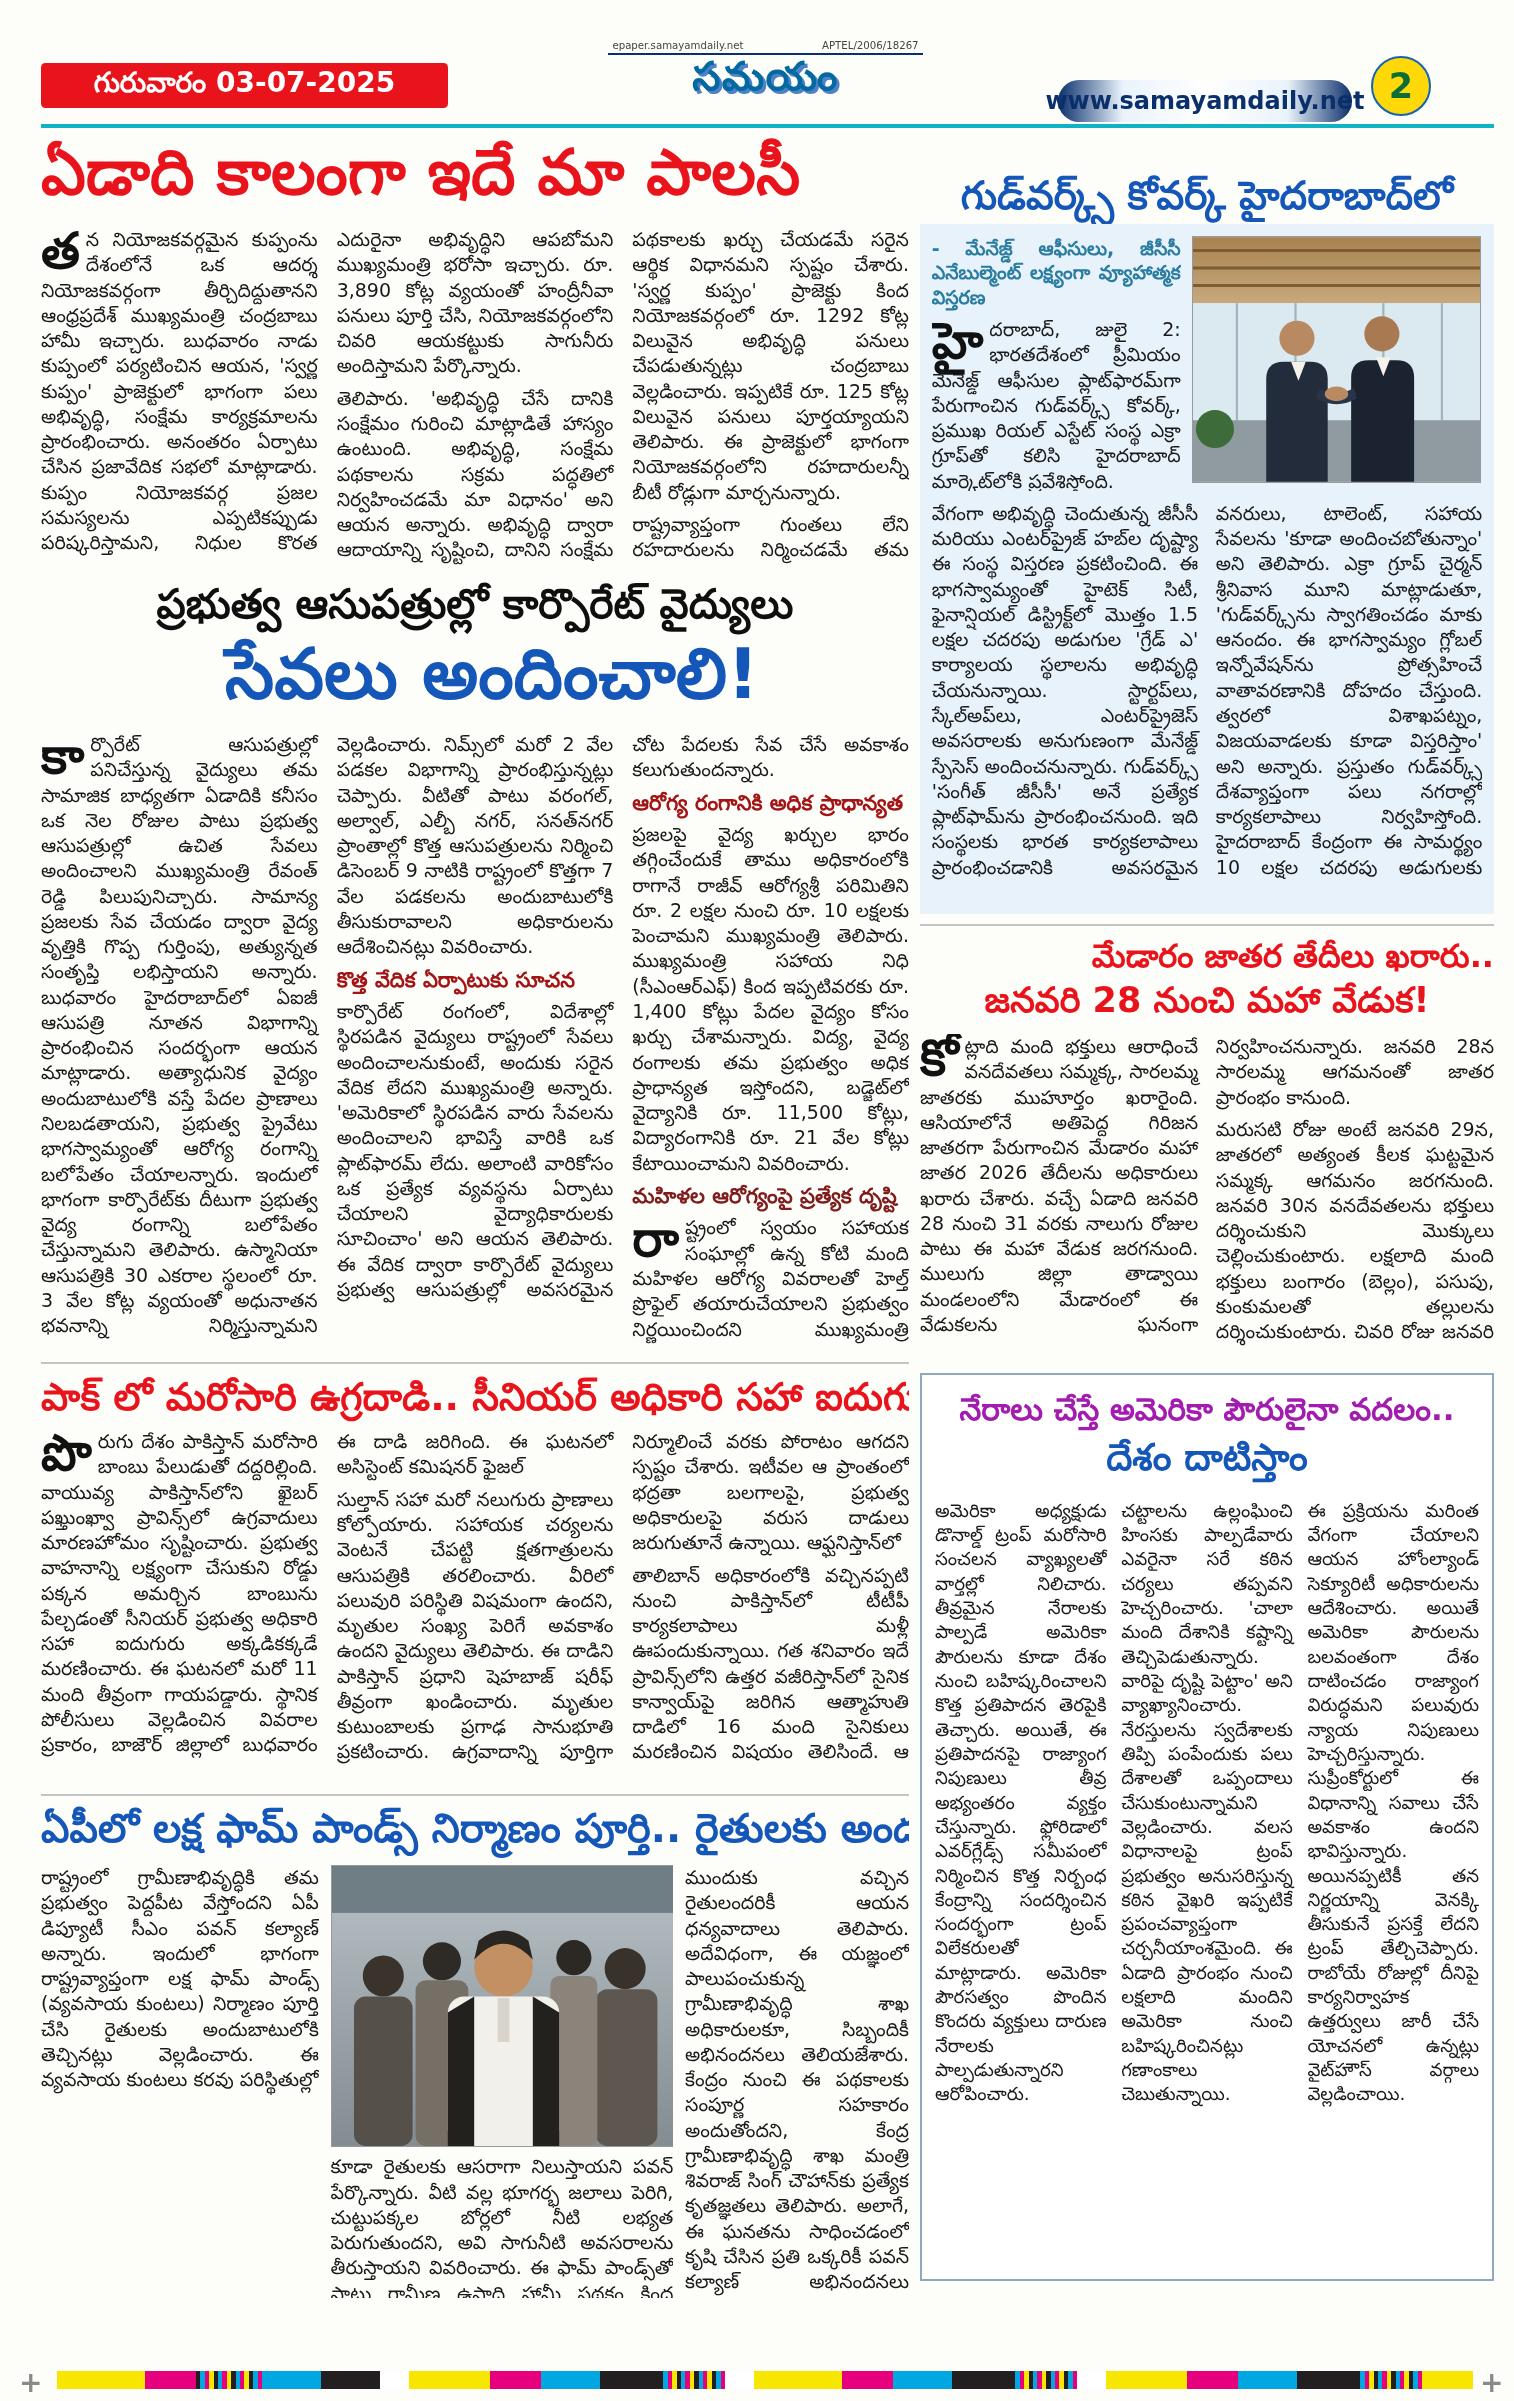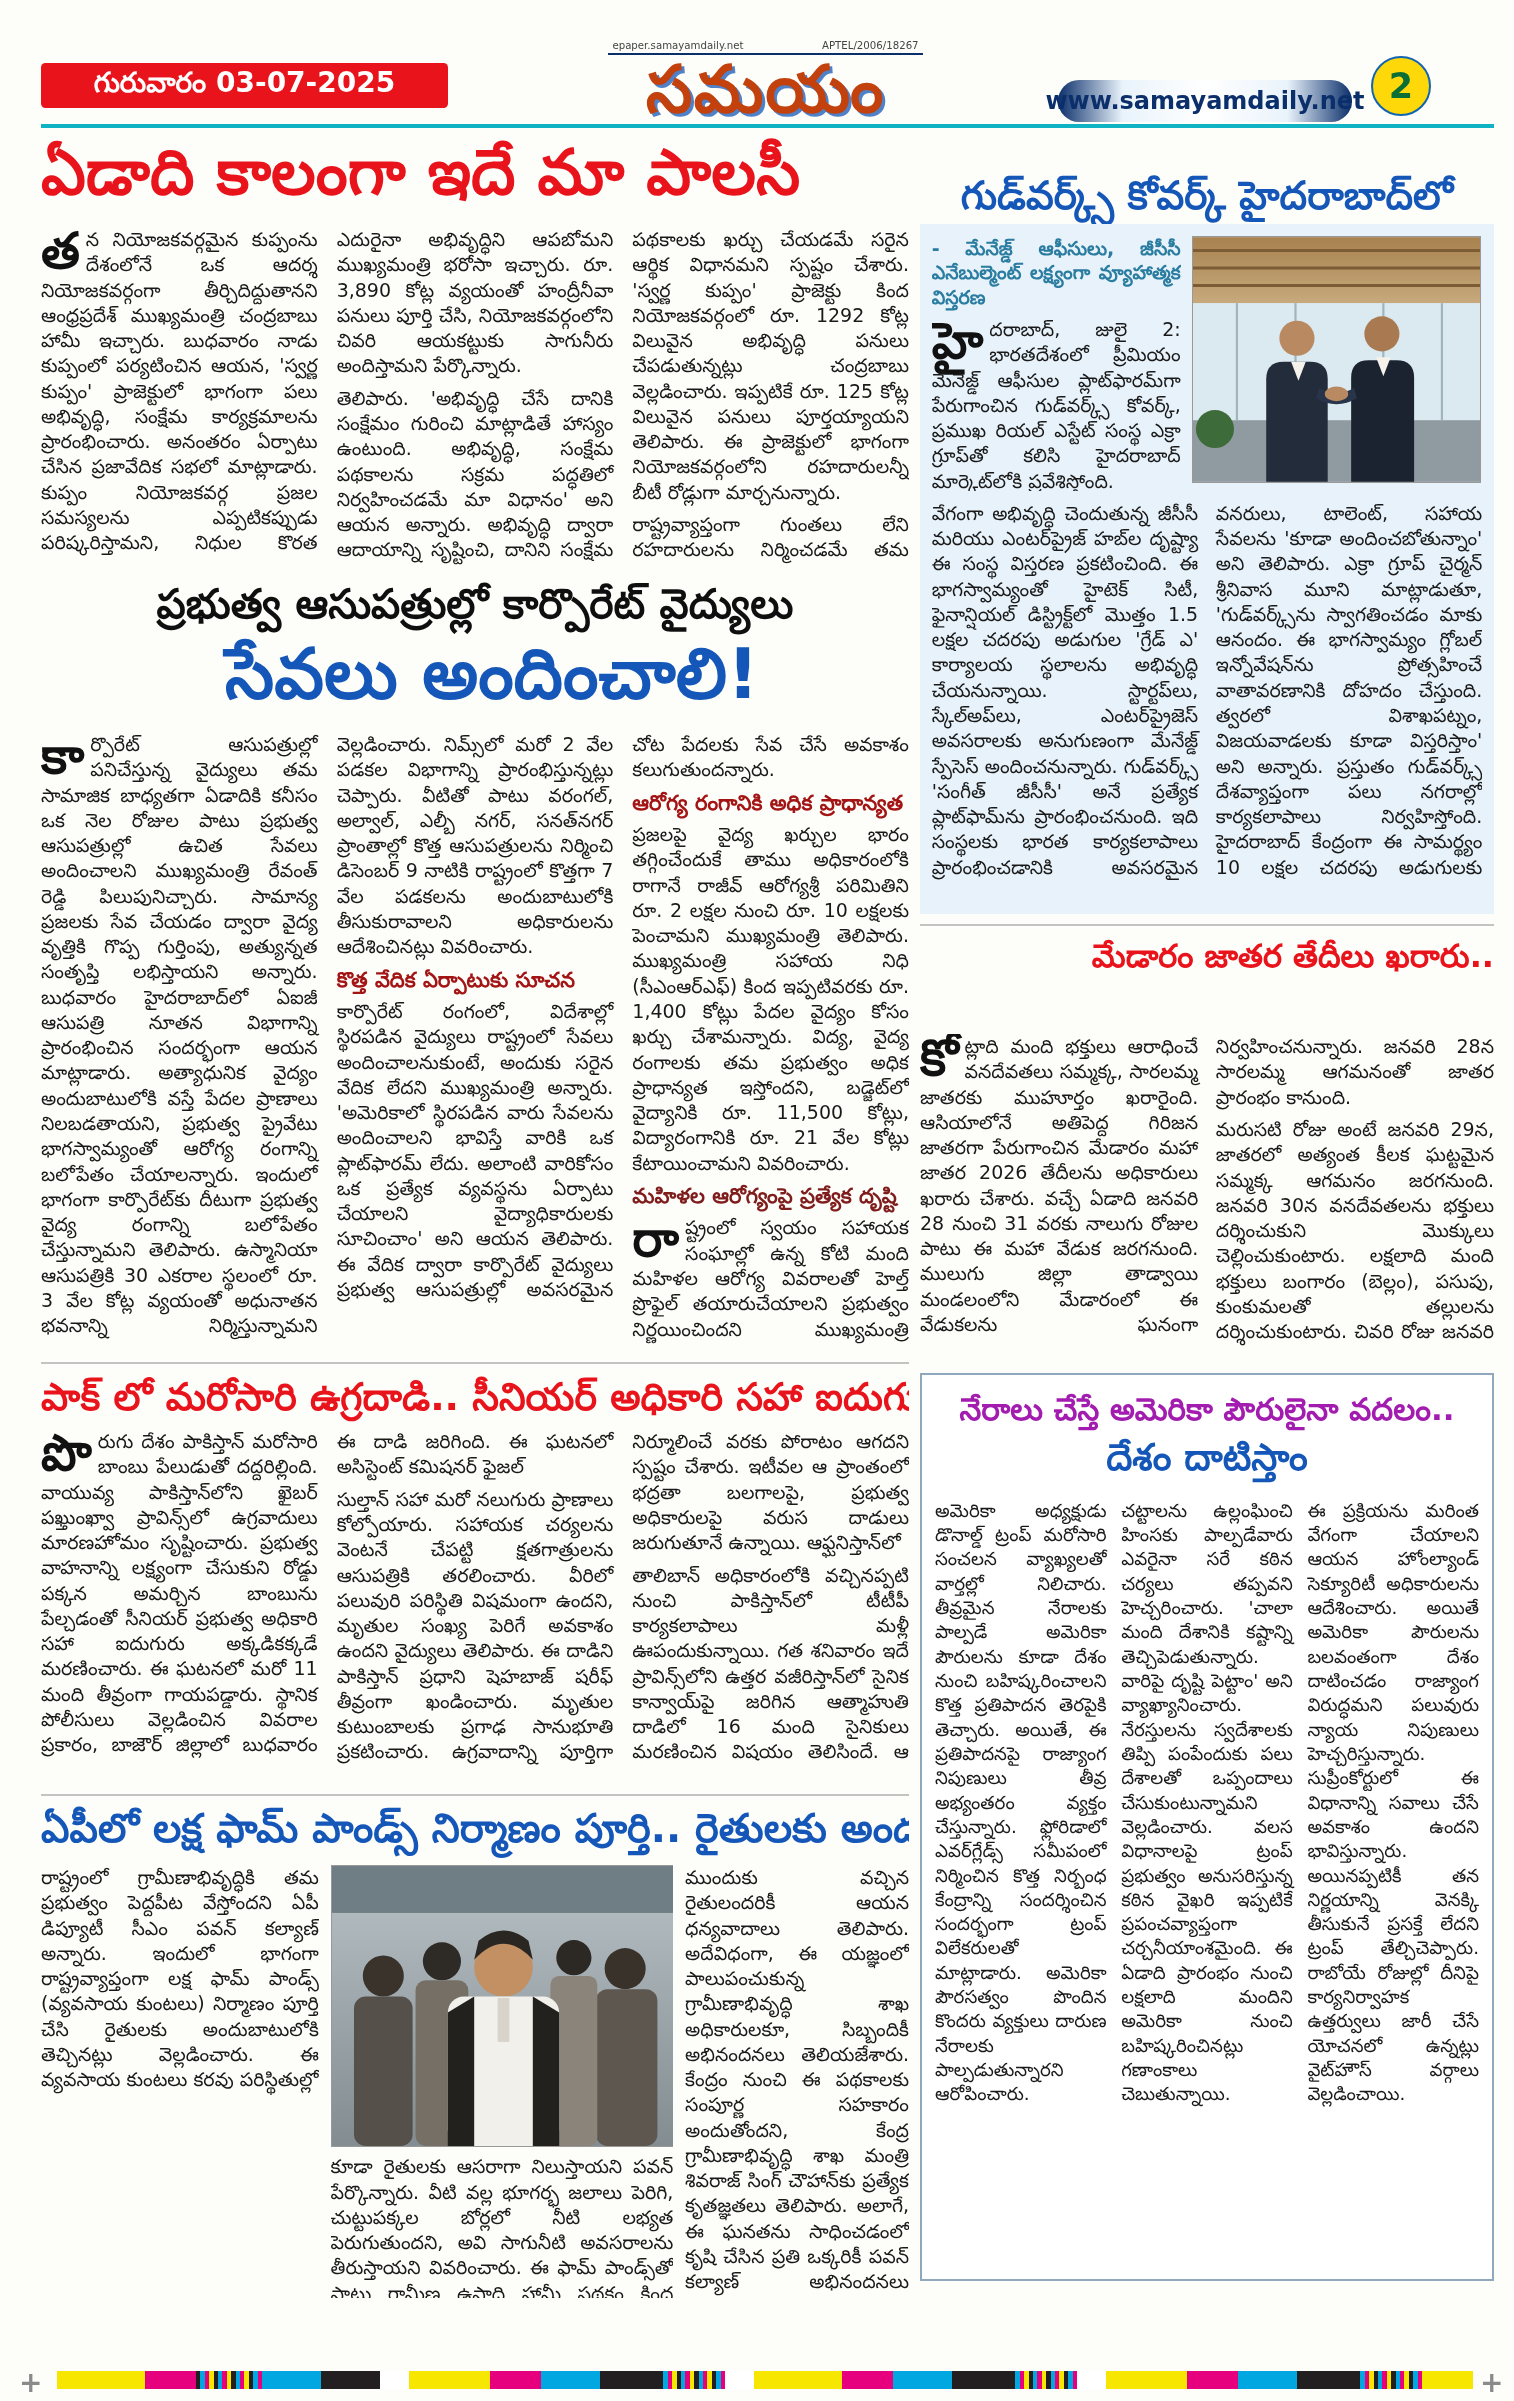--- a/index.html
+++ b/index.html
@@ -8,21 +8,21 @@
     background:#fdfdfa;font-family:"DejaVu Sans","Liberation Sans",sans-serif;
     color:#1a1a1a;overflow:hidden;
   }
   
   .date-box{position:absolute;left:41px;top:63px;width:407px;height:45px;
     background:#e8131b;color:#fff;font-size:28px;font-weight:bold;
     display:flex;align-items:center;justify-content:center;border-radius:4.4px;}
   .logo-block{position:absolute;left:608px;top:40px;width:315px;text-align:center;}
   .logo-top{display:flex;justify-content:space-between;font-size:10.2px;color:#444;
     border-bottom:2.2px solid #0b2f6b;padding:0 4.4px 1.5px 4.4px;}
-  .logo-word{font-size:66px;line-height:1.05;font-weight:800;color:#c2410c;
+  .logo-word{font-size:40px;line-height:1.05;font-weight:800;color:#0369a1;
     text-shadow:2.9px 2.9px 0 rgba(20,87,184,.75);letter-spacing:1.5px;}
   .web-band{position:absolute;left:1058px;top:80px;width:294px;height:42px;border-radius:21px;
     background:linear-gradient(90deg,#0b2f6b 0%,#e9f3fb 22%,#ffffff 50%,#e9f3fb 78%,#0b2f6b 100%);
     display:flex;align-items:center;justify-content:center;
     font-size:24px;font-weight:bold;color:#0b2f6b;}
   .page-circle{position:absolute;left:1371px;top:56px;width:60px;height:60px;border-radius:50%;
     background:#ffd80a;border:2.9px solid #1265b0;box-sizing:border-box;
     display:flex;align-items:center;justify-content:center;
     font-size:35px;font-weight:800;color:#0b6e35;}
   .header-rule{position:absolute;left:41px;top:124px;width:1453px;height:3.7px;background:#0fb3c4;}
@@ -235,20 +235,21 @@
       </div>
     </div>
     <div class="gw-rest body-text cols2">
       <p>వేగంగా అభివృద్ధి చెందుతున్న జీసీసీ మరియు ఎంటర్‌ప్రైజ్ హబ్‌ల దృష్ట్యా ఈ సంస్థ విస్తరణ ప్రకటించింది. ఈ భాగస్వామ్యంతో హైటెక్ సిటీ, ఫైనాన్షియల్ డిస్ట్రిక్ట్‌లో మొత్తం 1.5 లక్షల చదరపు అడుగుల 'గ్రేడ్ ఎ' కార్యాలయ స్థలాలను అభివృద్ధి చేయనున్నాయి. స్టార్టప్‌లు, స్కేల్‌అప్‌లు, ఎంటర్‌ప్రైజెస్ అవసరాలకు అనుగుణంగా మేనేజ్డ్ స్పేసెస్ అందించనున్నారు. గుడ్‌వర్క్స్ 'సంగీత్ జీసీసీ' అనే ప్రత్యేక ప్లాట్‌ఫామ్‌ను ప్రారంభించనుంది. ఇది సంస్థలకు భారత కార్యకలాపాలు ప్రారంభించడానికి అవసరమైన వనరులు, టాలెంట్, సహాయ సేవలను 'కూడా అందించబోతున్నాం' అని తెలిపారు. ఎక్రా గ్రూప్ చైర్మన్ శ్రీనివాస మూని మాట్లాడుతూ, 'గుడ్‌వర్క్స్‌ను స్వాగతించడం మాకు ఆనందం. ఈ భాగస్వామ్యం గ్లోబల్ ఇన్నోవేషన్‌ను ప్రోత్సహించే వాతావరణానికి దోహదం చేస్తుంది. త్వరలో విశాఖపట్నం, విజయవాడలకు కూడా విస్తరిస్తాం' అని అన్నారు. ప్రస్తుతం గుడ్‌వర్క్స్ దేశవ్యాప్తంగా పలు నగరాల్లో కార్యకలాపాలు నిర్వహిస్తోంది. హైదరాబాద్ కేంద్రంగా ఈ సామర్థ్యం 10 లక్షల చదరపు అడుగులకు చేరనుంది. హైటెక్ సిటీలో తొలి కేంద్రం 2025 మూడో త్రైమాసికంలో ప్రారంభం కానుండగా, ఫైనాన్షియల్ డిస్ట్రిక్ట్ కేంద్రం ఏడాది చివరికి ప్రారంభం కానుంది. ఈ వ్యూహాత్మక అడుగు గుడ్‌వర్క్స్ మరియు సంగీత్ బ్రాండ్లను భారతదేశంలో ప్రముఖ జీసీసీ హబ్‌లుగా నిలబెట్టనుంది.</p>
     </div>
   </div>
 
   <div class="hrule" style="left:920px;top:924px;width:574px;"></div>
 
   <div class="med-headline1">మేడారం జాతర తేదీలు ఖరారు..</div>
+  <div class="med-headline2">జనవరి 28 నుంచి మహా వేడుక!</div>
   <div class="med-body body-text cols2">
     <p><span class="dc">కో</span><span>ట్లాది మంది భక్తులు ఆరాధించే వనదేవతలు సమ్మక్క, సారలమ్మ జాతరకు ముహూర్తం ఖరారైంది. ఆసియాలోనే అతిపెద్ద గిరిజన జాతరగా పేరుగాంచిన మేడారం మహా జాతర 2026 తేదీలను అధికారులు ఖరారు చేశారు. వచ్చే ఏడాది జనవరి 28 నుంచి 31 వరకు నాలుగు రోజుల పాటు ఈ మహా వేడుక జరగనుంది. ములుగు జిల్లా తాడ్వాయి మండలంలోని మేడారంలో ఈ వేడుకలను ఘనంగా నిర్వహించనున్నారు. జనవరి 28న సారలమ్మ ఆగమనంతో జాతర ప్రారంభం కానుంది.</span></p>
     <p>మరుసటి రోజు అంటే జనవరి 29న, జాతరలో అత్యంత కీలక ఘట్టమైన సమ్మక్క ఆగమనం జరగనుంది. జనవరి 30న వనదేవతలను భక్తులు దర్శించుకుని మొక్కులు చెల్లించుకుంటారు. లక్షలాది మంది భక్తులు బంగారం (బెల్లం), పసుపు, కుంకుమలతో తల్లులను దర్శించుకుంటారు. చివరి రోజు జనవరి 31న అమ్మవార్ల వనప్రవేశంతో జాతర ముగియనుంది. ఈ తేదీల ప్రకటనతో తెలంగాణ ప్రభుత్వం జాతర ఏర్పాట్లపై దృష్టి సారించింది. భక్తుల సౌకర్యాల కోసం విడతల వారీగా నిధుల మంజూరుకు సిద్ధమవుతోంది.</p>
   </div>
 
   <div class="usa-box">
     <div class="usa-headline1">నేరాలు చేస్తే అమెరికా పౌరులైనా వదలం..</div>
     <div class="usa-headline2">దేశం దాటిస్తాం</div>
     <div class="usa-body body-text">
       <p>అమెరికా అధ్యక్షుడు డొనాల్డ్ ట్రంప్ మరోసారి సంచలన వ్యాఖ్యలతో వార్తల్లో నిలిచారు. తీవ్రమైన నేరాలకు పాల్పడే అమెరికా పౌరులను కూడా దేశం నుంచి బహిష్కరించాలని కొత్త ప్రతిపాదన తెరపైకి తెచ్చారు. అయితే, ఈ ప్రతిపాదనపై రాజ్యాంగ నిపుణులు తీవ్ర అభ్యంతరం వ్యక్తం చేస్తున్నారు. ఫ్లోరిడాలో ఎవర్‌గ్లేడ్స్ సమీపంలో నిర్మించిన కొత్త నిర్బంధ కేంద్రాన్ని సందర్శించిన సందర్భంగా ట్రంప్ విలేకరులతో మాట్లాడారు. అమెరికా పౌరసత్వం పొందిన కొందరు వ్యక్తులు దారుణ నేరాలకు పాల్పడుతున్నారని ఆరోపించారు.</p>

